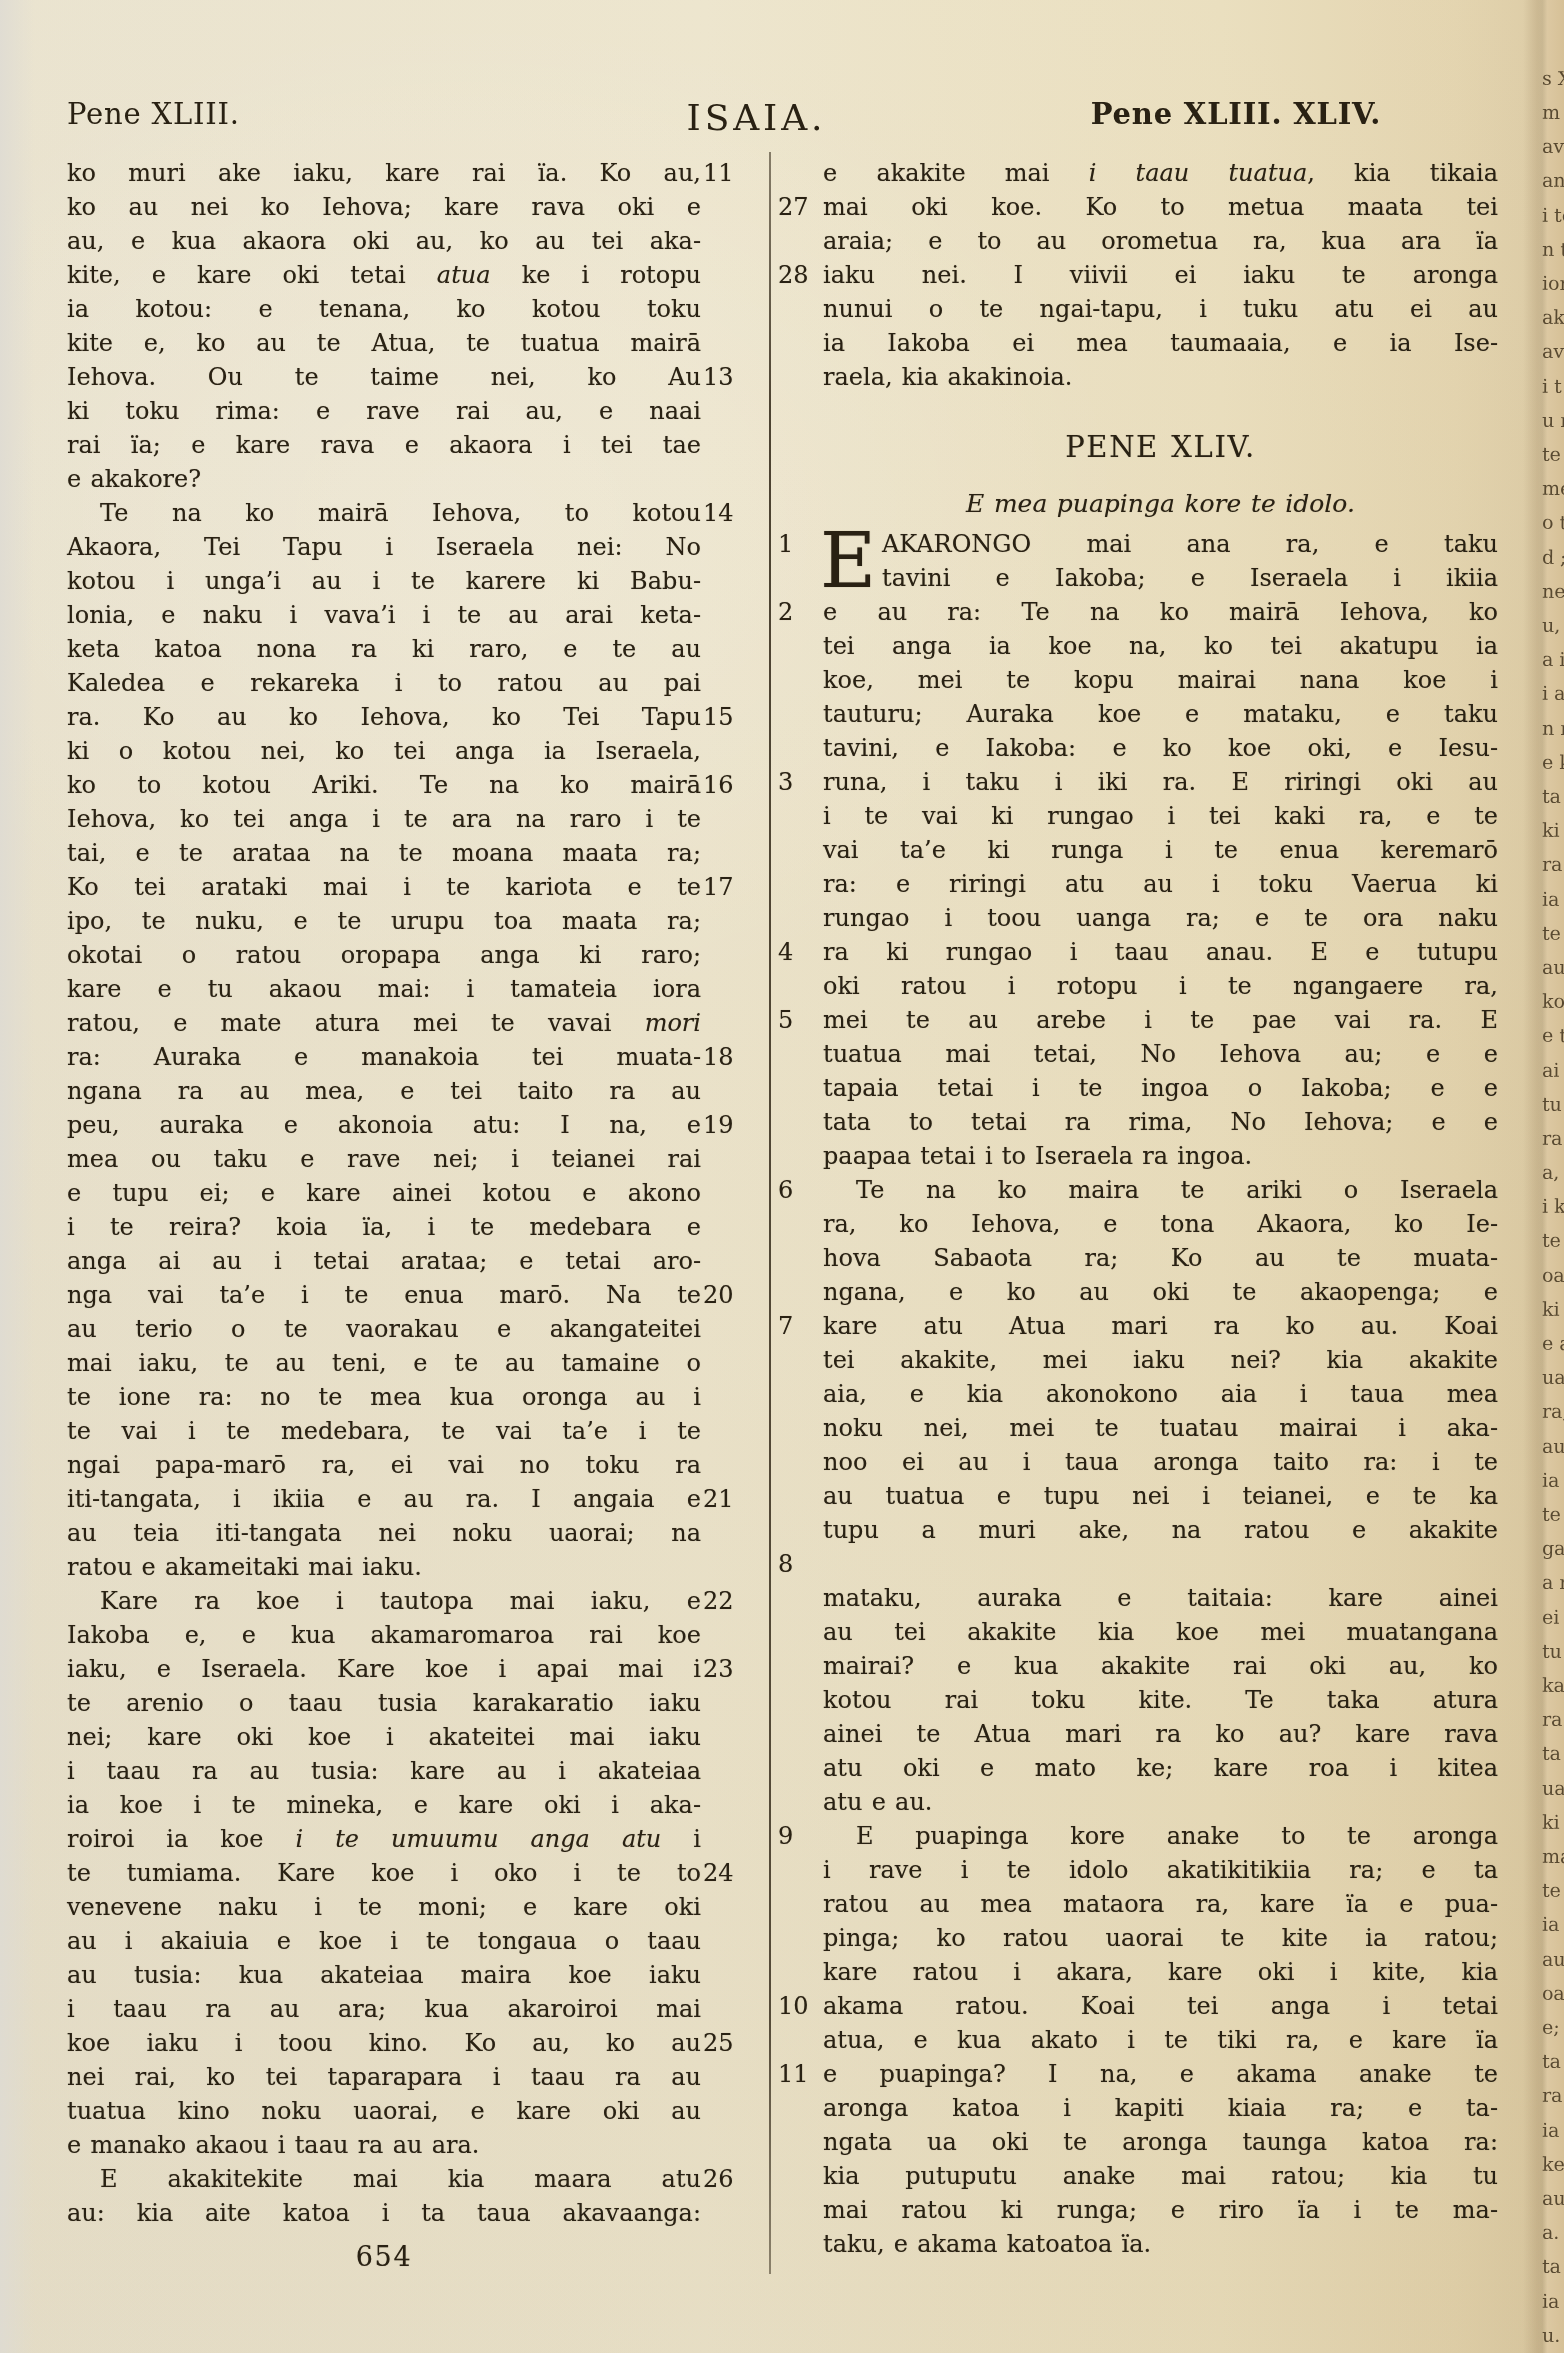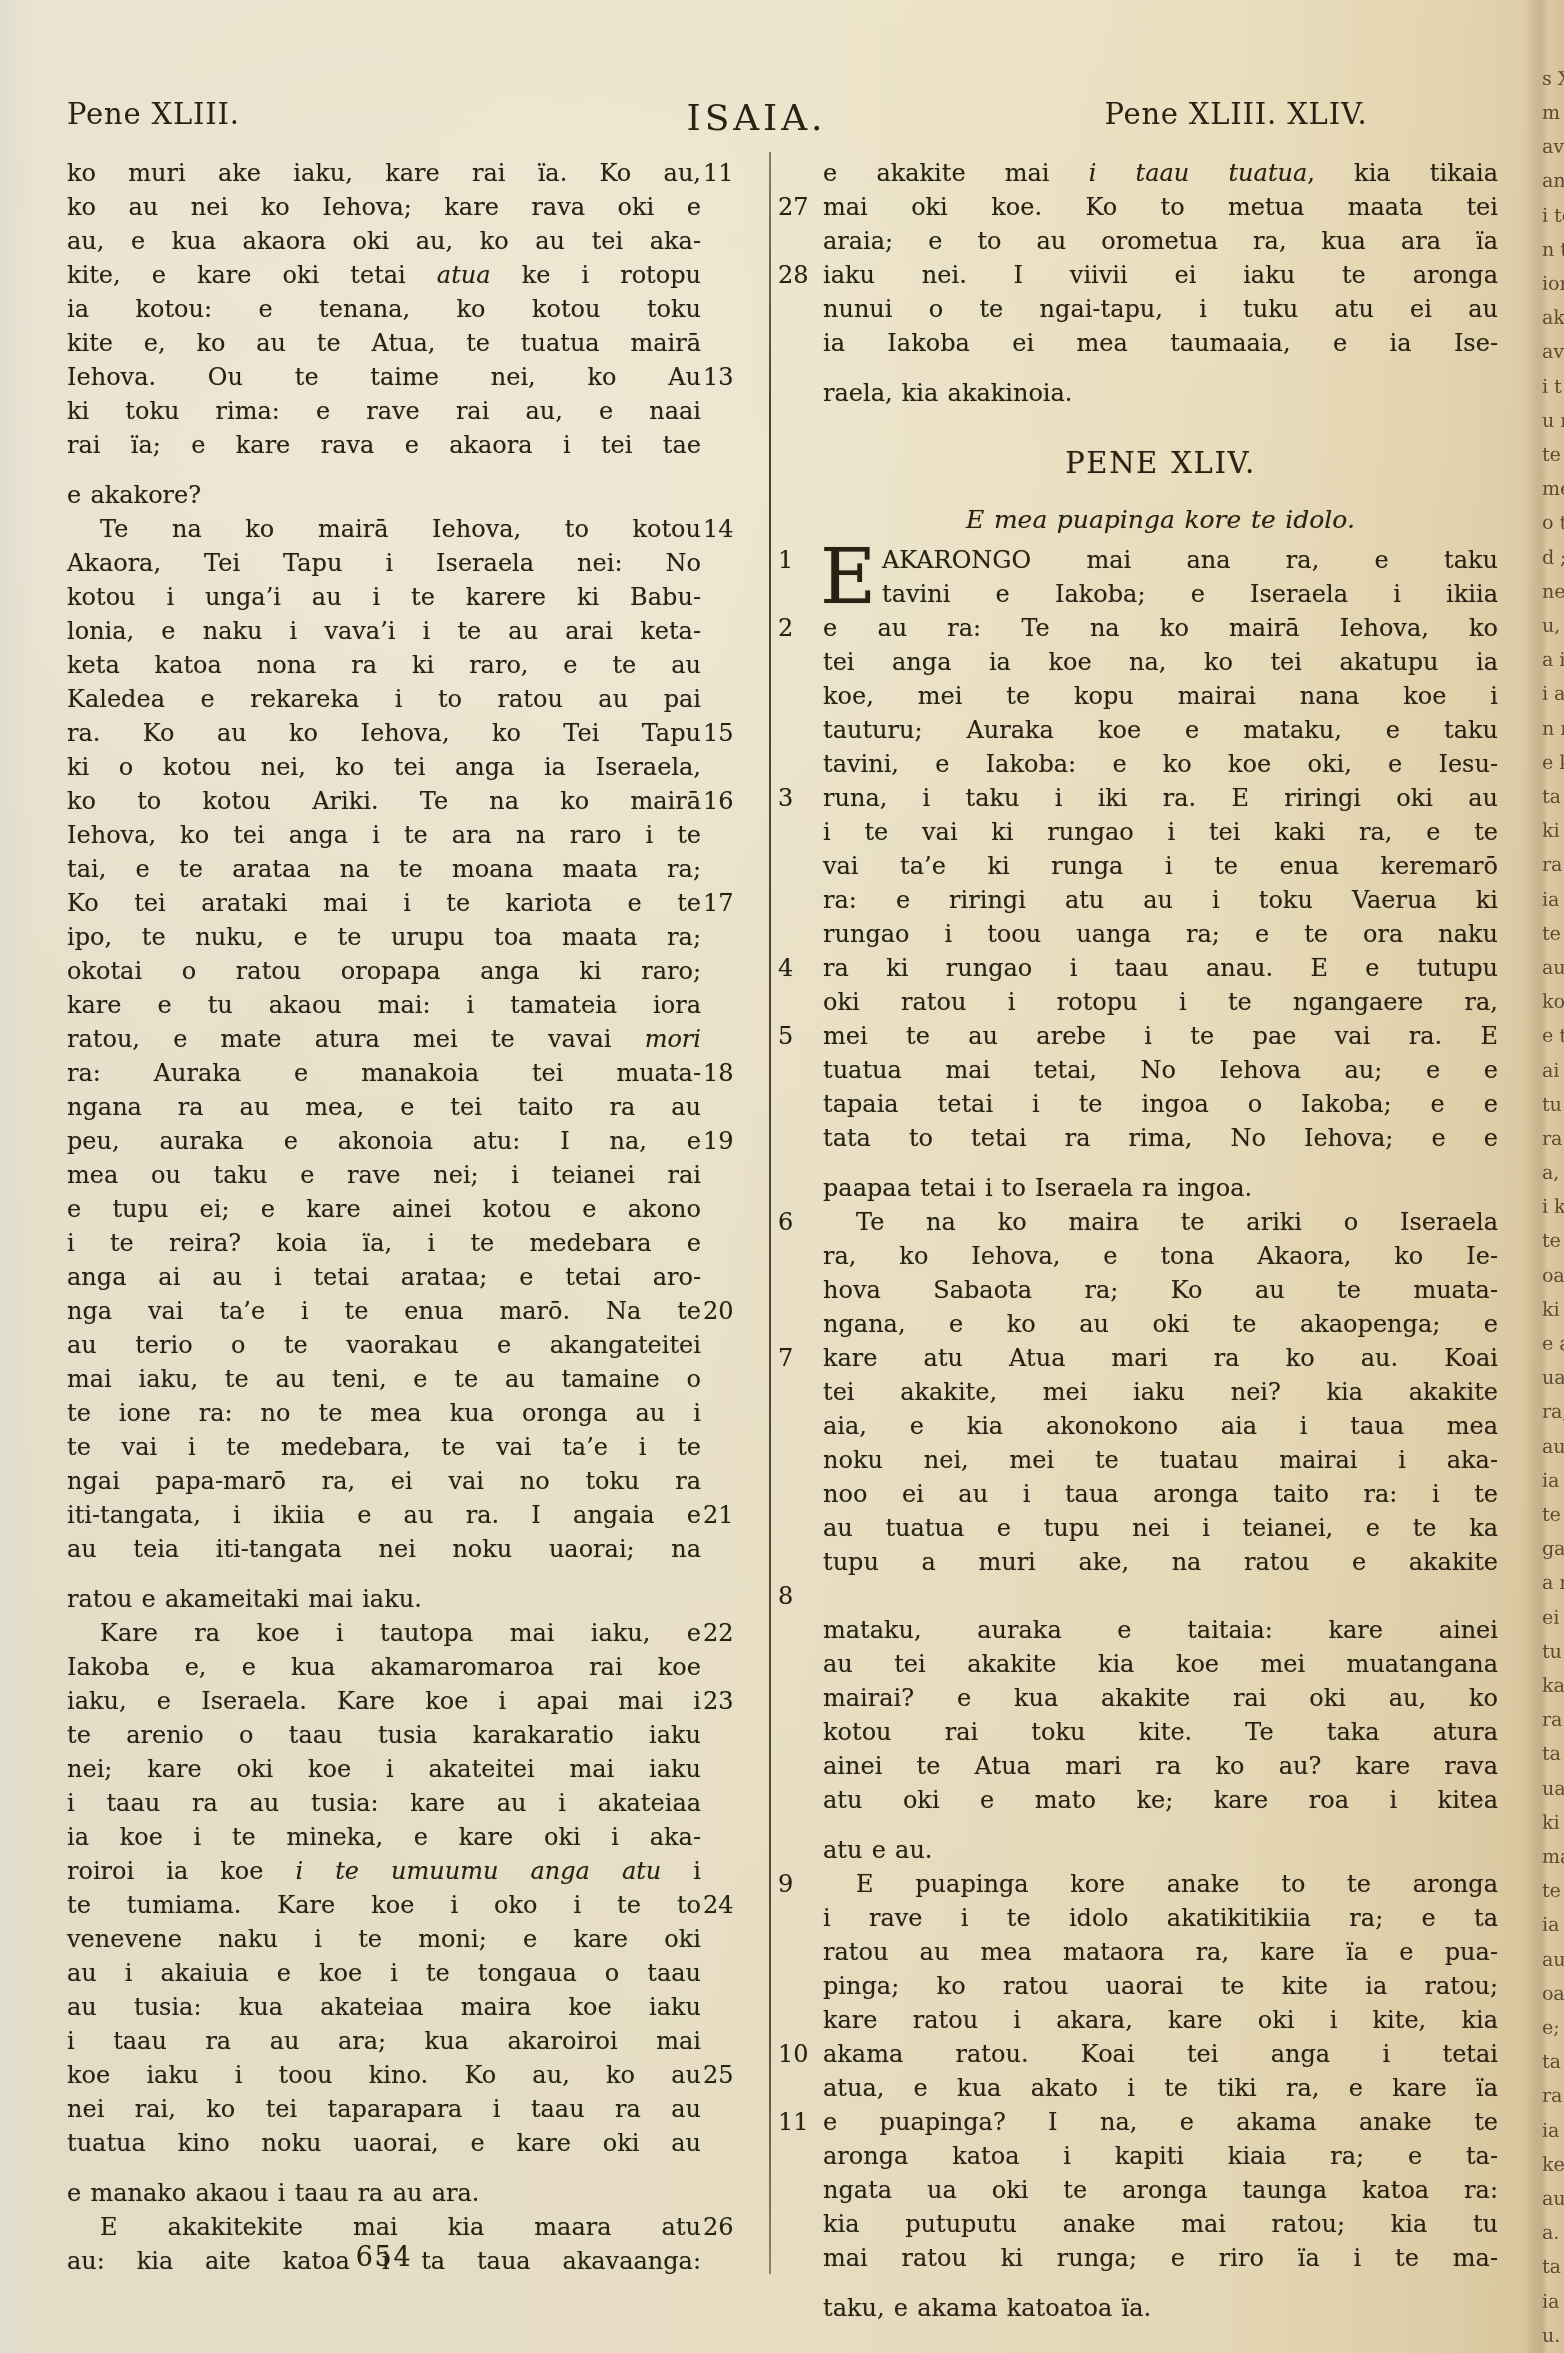--- a/index.html
+++ b/index.html
@@ -13,35 +13,35 @@
     background:
       linear-gradient(90deg, rgba(222,219,211,.85) 0%, rgba(222,219,211,0) 2.2%),
       radial-gradient(ellipse 1017px 782px at 30% 22%, rgba(255,255,255,.17), rgba(255,255,255,0) 66%),
       linear-gradient(180deg, rgba(255,255,255,.06) 0%, rgba(125,100,60,.05) 90%),
       linear-gradient(90deg, #e9e2cd 0%, #ece4cb 45%, #e9ddbb 78%, #e2d2ab 93%, #d9c79f 100%);
   }
   
   .hdr{position:absolute;top:97px;font-size:29px;letter-spacing:0.8px;white-space:nowrap;}
   .hdr-left{left:67px;}
   .hdr-center{left:67px;width:1379px;text-align:center;font-size:36px;letter-spacing:3.9px;}
-  .hdr-right{left:962px;width:548px;text-align:center;}
+  .hdr-right{left:962px;width:548px;text-align:center;font-weight:bold;}
   
   .divider{position:absolute;left:769px;top:152px;width:2px;height:2122px;
     background:linear-gradient(180deg, rgba(48,38,22,.55), rgba(48,38,22,.85) 12%, rgba(48,38,22,.8) 88%, rgba(48,38,22,.5));}
   
   .col{position:absolute;top:156px;}
   .col-left{left:67px;width:634px;}
   .col-right{left:823px;width:675px;}
   .line{
     position:relative;height:34px;line-height:34px;font-size:24px;
     text-align:justify;text-align-last:justify;word-spacing:1.6px;
     text-shadow:0 0 0.8px rgba(44,34,18,.35);
     white-space:nowrap;
   }
-  .line.end{text-align:left;text-align-last:left;margin-top:16px;}
+  .line.end{text-align:left;text-align-last:left;}
   .line.in{padding-left:33px;}
   .line.pad{padding-left:59px;}
   .vnum{position:absolute;top:0;font-size:24px;text-align:left;}
   .col-left .vnum{right:-49px;width:47px;padding-left:4.7px;}
   .col-right .vnum{left:-45px;width:39px;text-align:right;padding-right:4.7px;}
   .line.h1{height:66px;line-height:66px;padding-top:20.3px;box-sizing:content-box;
     text-align:center;text-align-last:center;font-size:29px;letter-spacing:1.6px;height:45px;}
   .line.sub{height:47px;line-height:47px;padding-top:20.3px;
     text-align:center;text-align-last:center;font-style:italic;font-size:25px;}
   .dropcap{position:absolute;left:-3.1px;top:0px;font-size:77px;line-height:67px;

